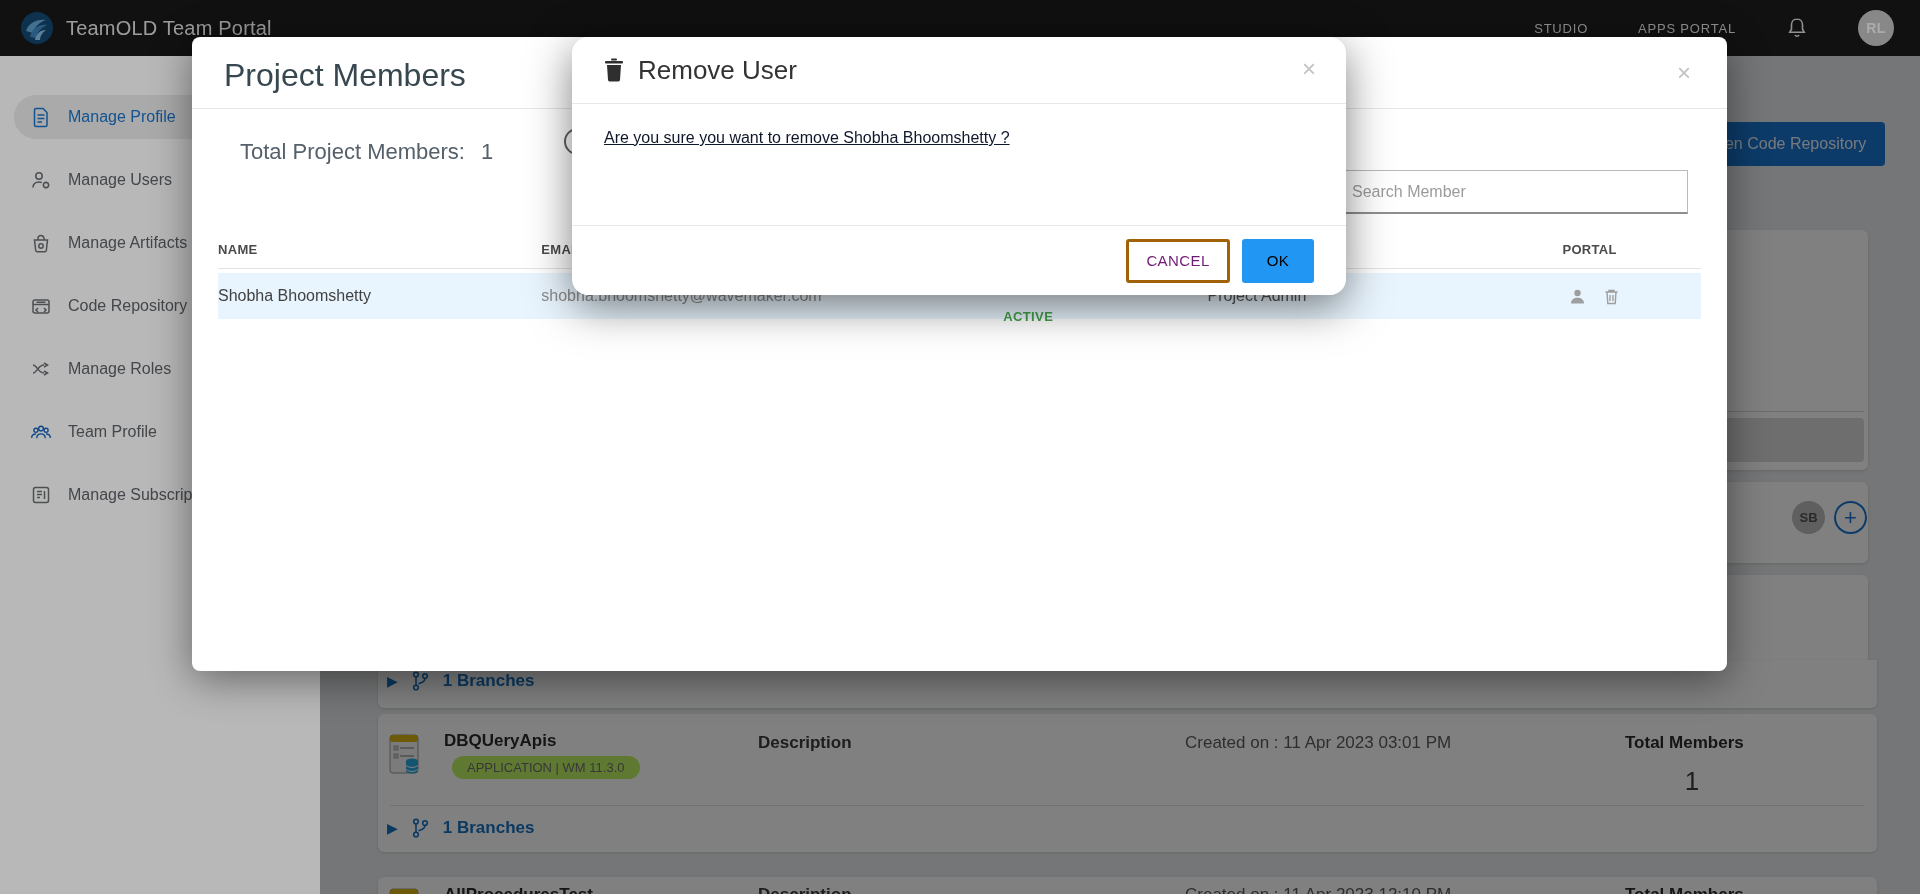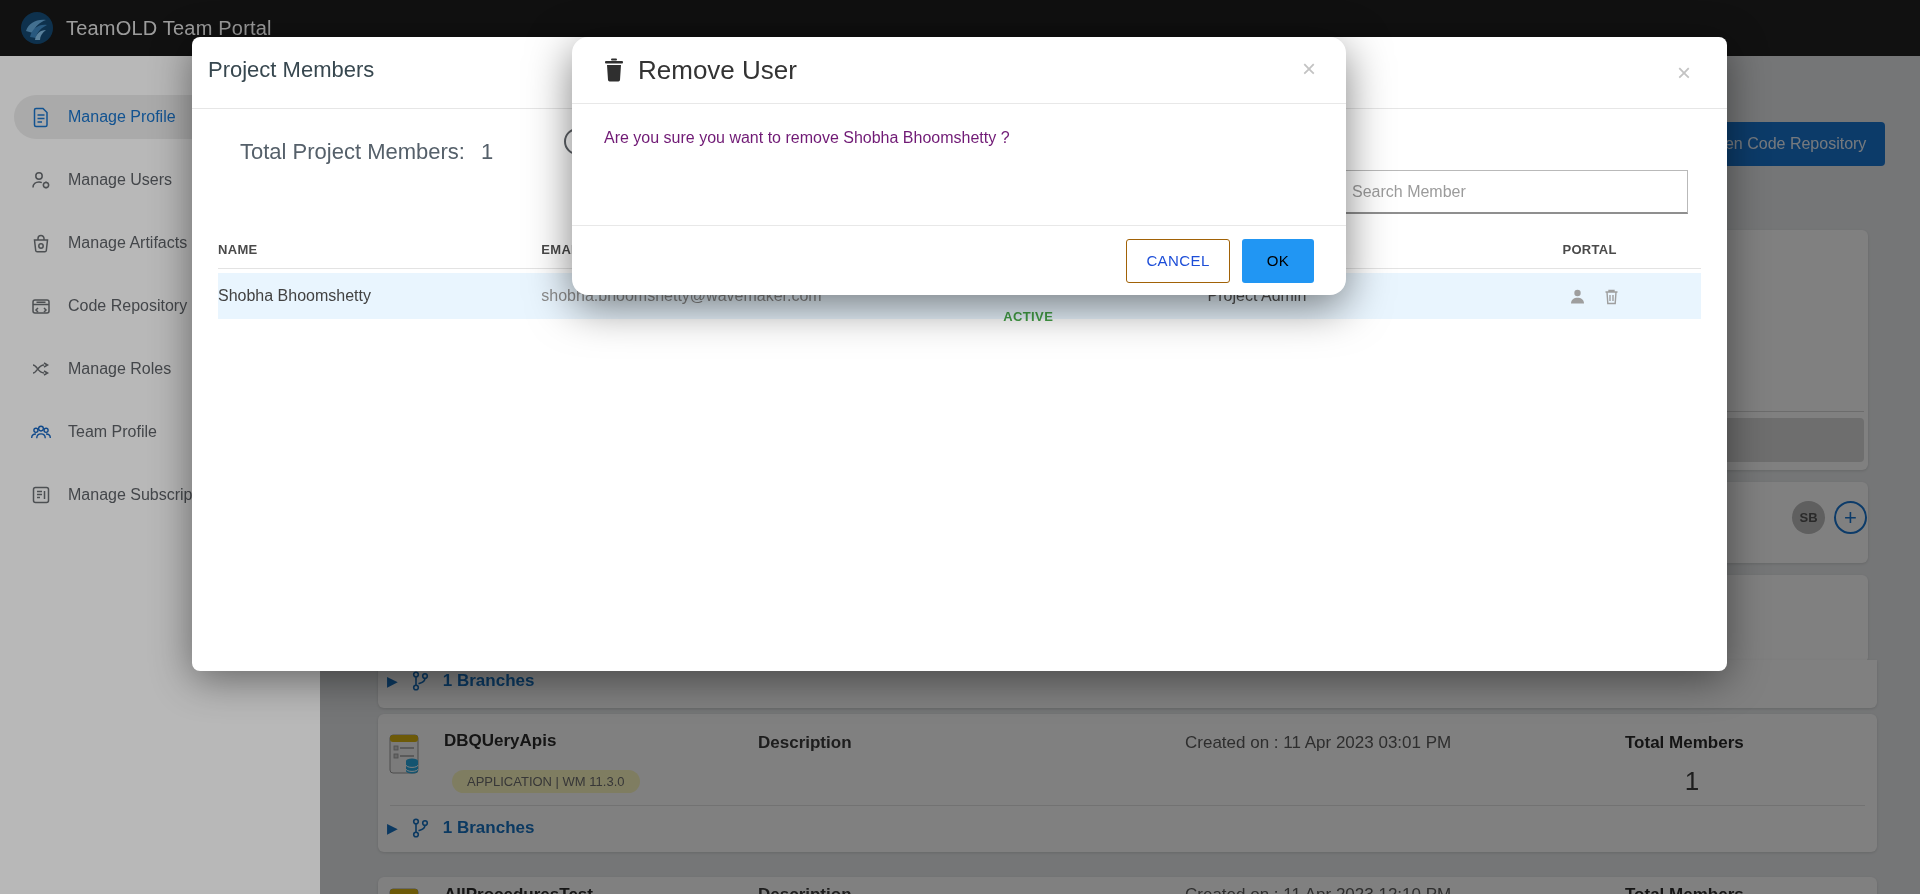--- a/index.html
+++ b/index.html
@@ -41,21 +41,21 @@
 
   .card-slice{left:58px;top:604px;width:1499px;height:48px;border-radius:0 0 6px 6px;}
   .branch-row{position:absolute;left:0;right:0;display:flex;align-items:center;gap:13px;padding-left:9px;color:#1872c2;font-size:17px;font-weight:700;cursor:pointer;}
   .card-slice .branch-row{top:10px;}
   .tri{color:#1872c2;font-size:14px;}
   .bicon{width:19px;height:22px;}
 
   .card-main{left:58px;top:658px;width:1499px;height:138px;}
   .proj-icon{position:absolute;left:11px;top:17px;width:32px;height:48px;}
   .proj-title{position:absolute;left:66px;top:17px;font-size:17px;font-weight:700;color:#2b2b2b;}
-  .proj-badge{position:absolute;left:74px;top:42px;background:#fef9c3;border-radius:12px;padding:4px 15px;font-size:13px;color:#6f6f6f;white-space:nowrap;margin-top:14px;}
+  .proj-badge{position:absolute;left:74px;top:42px;background:#bef264;border-radius:12px;padding:4px 15px;font-size:13px;color:#6f6f6f;white-space:nowrap;}
   .col-desc{position:absolute;left:380px;top:19px;font-size:17px;font-weight:700;color:#3c3c3c;}
   .col-created{position:absolute;left:807px;top:19px;font-size:17px;color:#5c5c5c;}
   .col-total{position:absolute;left:1247px;top:19px;font-size:17px;font-weight:700;color:#2b2b2b;}
   .col-total-val{position:absolute;left:1284px;top:52px;width:60px;text-align:center;font-size:26px;color:#3c3c3c;}
   .card-main .cdivider{position:absolute;left:12px;right:12px;top:91px;height:1px;background:#e4e4e4;}
   .card-main .branch-row{top:103px;}
 
   .card-cut{left:58px;top:821px;width:1499px;height:60px;border-radius:6px 6px 0 0;}
   .card-cut .proj-icon{top:10px;height:40px;}
   .card-cut .proj-title{top:8px;}
@@ -63,21 +63,21 @@
   .card-cut .col-created{top:8px;}
   .card-cut .col-total{top:8px;}
 
   
   .backdrop-a{position:absolute;inset:0;background:rgba(0,0,0,.28);z-index:50;}
   .backdrop-b{position:absolute;left:320px;top:56px;right:0;bottom:0;background:rgba(0,0,0,.30);z-index:51;}
 
   
   .pm-modal{position:absolute;left:192px;top:37px;width:1535px;height:634px;background:#fff;border-radius:8px;box-shadow:0 8px 40px rgba(0,0,0,.45);z-index:100;}
   .pm-header{position:absolute;left:0;top:0;right:0;height:72px;border-bottom:1px solid #e6e6e6;}
-  .pm-title{position:absolute;left:16px;top:20px;font-size:22px;font-weight:500;color:#37474f;}
+  .pm-title{position:absolute;left:32px;top:20px;font-size:32px;font-weight:500;color:#37474f;}
   .modal-close{position:absolute;font-size:24px;color:#c3c3c3;cursor:pointer;line-height:1;}
   .pm-header .modal-close{right:36px;top:24px;}
   .pm-total{position:absolute;left:48px;top:102px;display:flex;align-items:baseline;gap:16px;font-size:22px;color:#55606a;}
   .pm-total .tval{color:#55606a;}
   .plus-ring{position:absolute;left:372px;top:91px;width:27px;height:27px;border:2px solid #5f6368;border-radius:50%;color:#5f6368;font-size:20px;display:flex;align-items:center;justify-content:center;cursor:pointer;line-height:1;padding-bottom:2px;}
   .pm-search{position:absolute;left:1146px;top:133px;width:350px;height:44px;border:1px solid #b9b9b9;border-bottom:2px solid #8f8f8f;font-size:16px;color:#444;padding:0 13px;background:#fff;border-radius:0;outline:none;}
   .pm-search::placeholder{color:#9b9b9b;}
   .pm-thead{position:absolute;left:26px;right:26px;top:205px;display:flex;font-size:13px;font-weight:700;color:#4a4a4a;letter-spacing:.3px;}
   .pm-underline{position:absolute;left:26px;right:26px;top:231px;height:1px;background:#e3e3e3;}
   .pm-row{position:absolute;left:26px;right:26px;top:236px;height:46px;background:#e9f5fe;display:flex;align-items:center;font-size:16px;}
@@ -92,38 +92,47 @@
   .pm-row .c-role{color:#555;}
   .row-actions{display:flex;align-items:center;gap:15px;padding-left:6px;}
   .act-ic{width:19px;height:19px;color:#9e9e9e;cursor:pointer;}
 
   
   .ru-modal{position:absolute;left:572px;top:37px;width:774px;height:258px;background:#fff;border-radius:16px;box-shadow:0 12px 44px rgba(0,0,0,.5);z-index:200;}
   .ru-header{position:absolute;left:0;right:0;top:0;height:67px;border-bottom:1px solid #e8e8e8;}
   .ru-trash{position:absolute;left:32px;top:20px;width:20px;height:25px;color:#2f2f2f;}
   .ru-title{position:absolute;left:66px;top:18px;font-size:26px;font-weight:500;color:#333;}
   .ru-header .modal-close{right:30px;top:20px;}
-  .ru-message{position:absolute;left:32px;top:92px;font-size:16px;color:#701a75;}
+  .ru-message{position:absolute;left:32px;top:92px;font-size:16px;color:#0f172a;text-decoration:underline;}
   .ru-footer{position:absolute;left:0;right:0;bottom:0;height:70px;border-top:1px solid #e8e8e8;display:flex;align-items:center;justify-content:flex-end;gap:12px;padding-right:32px;}
-  .btn-cancel{min-width:104px;height:44px;background:#fff;border:1px solid #a16207;border-radius:3px;color:#1d4ed8;font-size:15px;letter-spacing:.4px;cursor:pointer;}
+  .btn-cancel{min-width:104px;height:44px;background:#fff;border:3px solid #a16207;border-radius:3px;color:#701a75;font-size:15px;letter-spacing:.4px;cursor:pointer;}
   .btn-ok{min-width:72px;height:44px;background:#2196f3;border:none;border-radius:3px;color:#000000;font-size:15px;font-weight:500;letter-spacing:.4px;cursor:pointer;}
 </style>
 </head>
 <body>
 
 <div class="app">
 
   <header class="topbar">
     <svg class="logo" viewBox="0 0 34 34">
       <circle cx="17" cy="17" r="16" fill="#14456b"></circle>
       <path d="M6 20 C9 12 16 8 26 9 C20 11 15 15 13 22 Z" fill="#5e9bc8"></path>
       <path d="M10 26 C12 18 18 13 27 14 C21 17 17 21 16 27 Z" fill="#3a7cb0"></path>
       <path d="M15 29 C16 23 20 19 26 19 C22 22 20 25 20 29 Z" fill="#7db3d8"></path>
     </svg>
     <div class="app-title">TeamOLD Team Portal</div>
+    <div class="top-right">
+      <span class="top-link">STUDIO</span>
+      <span class="top-link">APPS PORTAL</span>
+      <svg class="bell" viewBox="0 0 22 24" fill="none" stroke="#c9c9c9" stroke-width="1.6">
+        <path d="M11 3 C7.7 3 5.5 5.6 5.5 8.8 L5.5 13.2 L3.8 16.2 L18.2 16.2 L16.5 13.2 L16.5 8.8 C16.5 5.6 14.3 3 11 3 Z"></path>
+        <path d="M9 19 a2.2 2.2 0 0 0 4 0"></path>
+      </svg>
+      <div class="avatar">RL</div>
+    </div>
   </header>
 
   <aside class="sidebar">
     <div class="side-item active">
       <span class="sicon">
         <svg viewBox="0 0 22 22" width="22" height="22" fill="none" stroke="currentColor" stroke-width="1.5">
             <path d="M6 2.5 h7 l4 4 v12.5 a1.5 1.5 0 0 1 -1.5 1.5 h-9.5 a1.5 1.5 0 0 1 -1.5 -1.5 v-15 a1.5 1.5 0 0 1 1.5 -1.5 Z"></path>
             <path d="M7.5 9 h7 M7.5 12.5 h7 M7.5 16 h4.5"></path>
           </svg>
       </span>

